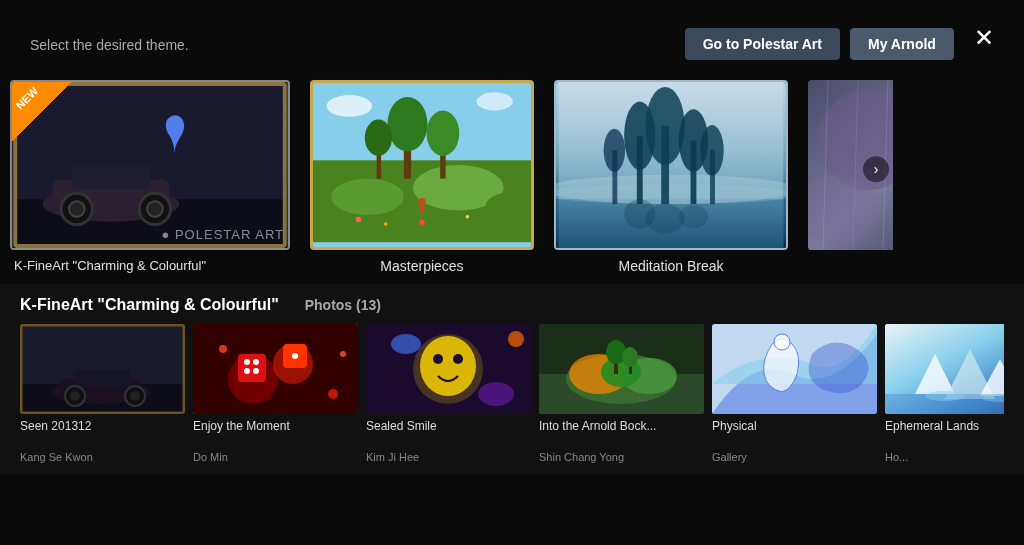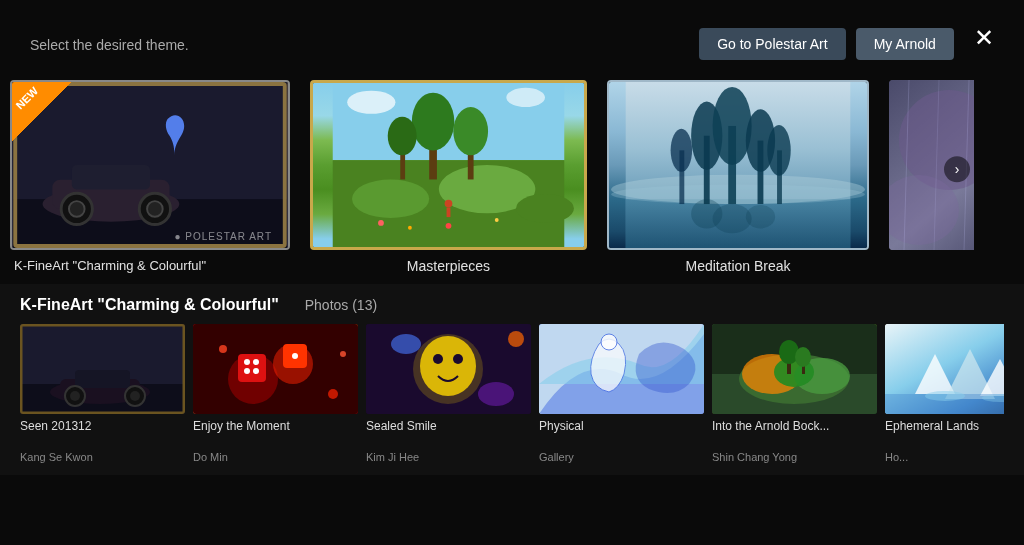--- a/index.html
+++ b/index.html
@@ -41,21 +41,21 @@
       align-items: center;
       margin-top: 8px;
     }
 
     .btn-polestar, .btn-mythemes {
       padding: 8px 18px;
       border-radius: 4px;
       border: none;
       cursor: pointer;
       font-size: 14px;
-      font-weight: 400;
+      font-weight: 700;
     }
 
     .btn-polestar {
       background: #3a4a5a;
       color: #fff;
     }
 
     .btn-mythemes {
       background: #4a5a6a;
       color: #fff;
@@ -82,25 +82,25 @@
       position: relative;
       cursor: pointer;
       flex-shrink: 0;
     }
 
     .theme-card-first {
       width: 280px;
     }
 
     .theme-card-middle {
-      width: 277px;
+      width: 224px;
     }
 
     .theme-card-last {
-      width: 262px;
+      width: 234px;
     }
 
     .theme-image {
       width: 100%;
       height: 170px;
       border-radius: 4px;
       overflow: hidden;
       position: relative;
     }
 
@@ -182,21 +182,21 @@
       color: #fff;
       margin-bottom: 10px;
       display: flex;
       align-items: center;
       gap: 10px;
     }
 
     .photos-count {
       font-size: 14px;
       color: #aaa;
-      font-weight: normal;
+      font-weight: bold;
       padding-left: 16px;
     }
 
     .thumbnails-row {
       display: flex;
       gap: 8px;
       overflow: hidden;
     }
 
     .thumb-item {
@@ -252,22 +252,22 @@
     }
 
     .img-ephemeral {
       background: linear-gradient(135deg, #ffffff 0%, #87ceeb 30%, #b0e0e8 50%, #4169e1 70%, #1a3a6a 100%);
       width: 100%; height: 100%;
     }
 
     .polestar-watermark {
       position: absolute;
       bottom: 6px;
-      right: 16px;
-      font-size: 10px;
+      right: 4px;
+      font-size: 13px;
       color: rgba(255,255,255,0.5);
       letter-spacing: 1px;
     }
 
     
     .img-masterpieces-wrap {
       background: linear-gradient(180deg, #87ceeb 0%, #98d8e8 20%, #7cba50 35%, #5a9e30 50%, #4a8e20 65%, #6aaa40 80%, #87ceeb 95%);
       width: 100%; height: 100%;
     }
   </style>
@@ -504,59 +504,59 @@
             <circle cx="150" cy="15" r="8" fill="#ff6600" opacity="0.7"></circle>
           </svg>
         </div>
       </div>
       <div class="thumb-title">Sealed Smile</div>
       <div class="thumb-artist">Kim Ji Hee</div>
     </div>
 
     <div class="thumb-item">
       <div class="thumb-image">
-        <div class="img-physical">
-          <svg width="100%" height="90" viewBox="0 0 165 90">
-            <rect width="165" height="90" fill="#c0d8f0"></rect>
-
-            <path d="M0 90 Q40 30 82 50 Q120 70 165 10 L165 90Z" fill="#4169e1" opacity="0.5"></path>
-            <path d="M0 60 Q50 20 100 40 Q130 55 165 0 L165 60Z" fill="#87ceeb" opacity="0.6"></path>
-
-            <path d="M60 20 Q70 10 80 20 Q90 30 85 50 Q80 65 70 68 Q55 65 52 50 Q50 35 60 20Z" fill="#ffffff" opacity="0.7" stroke="#4169e1" stroke-width="1"></path>
-            <circle cx="70" cy="18" r="8" fill="#ffffff" opacity="0.8" stroke="#4169e1" stroke-width="1"></circle>
-
-            <path d="M100 30 Q120 10 145 25 Q165 40 150 60 Q135 75 110 65 Q90 55 100 30Z" fill="#3355cc" opacity="0.4"></path>
-          </svg>
-        </div>
-      </div>
-      <div class="thumb-title">Physical</div>
-      <div class="thumb-artist">Gallery</div>
-    </div>
-
-    <div class="thumb-item">
-      <div class="thumb-image">
         <div class="img-arnoldbock">
           <svg width="100%" height="90" viewBox="0 0 165 90">
             <rect width="165" height="90" fill="#1a2e1a"></rect>
             <rect y="50" width="165" height="40" fill="#2a4a2a"></rect>
 
             <ellipse cx="82" cy="55" rx="55" ry="25" fill="#3a6a30"></ellipse>
             <ellipse cx="60" cy="50" rx="30" ry="20" fill="#ff8800" opacity="0.7"></ellipse>
             <ellipse cx="110" cy="52" rx="28" ry="18" fill="#4a9a40" opacity="0.8"></ellipse>
             <ellipse cx="82" cy="48" rx="20" ry="15" fill="#228b22" opacity="0.9"></ellipse>
 
             <rect x="75" y="30" width="4" height="20" fill="#3a2a10"></rect>
             <ellipse cx="77" cy="28" rx="10" ry="12" fill="#1a6a15"></ellipse>
             <rect x="90" y="35" width="3" height="15" fill="#3a2a10"></rect>
             <ellipse cx="91" cy="33" rx="8" ry="10" fill="#2a7a20"></ellipse>
           </svg>
         </div>
       </div>
       <div class="thumb-title">Into the Arnold Bock...</div>
       <div class="thumb-artist">Shin Chang Yong</div>
+    </div>
+
+    <div class="thumb-item">
+      <div class="thumb-image">
+        <div class="img-physical">
+          <svg width="100%" height="90" viewBox="0 0 165 90">
+            <rect width="165" height="90" fill="#c0d8f0"></rect>
+
+            <path d="M0 90 Q40 30 82 50 Q120 70 165 10 L165 90Z" fill="#4169e1" opacity="0.5"></path>
+            <path d="M0 60 Q50 20 100 40 Q130 55 165 0 L165 60Z" fill="#87ceeb" opacity="0.6"></path>
+
+            <path d="M60 20 Q70 10 80 20 Q90 30 85 50 Q80 65 70 68 Q55 65 52 50 Q50 35 60 20Z" fill="#ffffff" opacity="0.7" stroke="#4169e1" stroke-width="1"></path>
+            <circle cx="70" cy="18" r="8" fill="#ffffff" opacity="0.8" stroke="#4169e1" stroke-width="1"></circle>
+
+            <path d="M100 30 Q120 10 145 25 Q165 40 150 60 Q135 75 110 65 Q90 55 100 30Z" fill="#3355cc" opacity="0.4"></path>
+          </svg>
+        </div>
+      </div>
+      <div class="thumb-title">Physical</div>
+      <div class="thumb-artist">Gallery</div>
     </div>
 
     <div class="thumb-item">
       <div class="thumb-image">
         <div class="img-ephemeral">
           <svg width="100%" height="90" viewBox="0 0 165 90">
             <defs>
               <linearGradient id="ephGrad" x1="0" y1="0" x2="1" y2="1">
                 <stop offset="0%" stop-color="#e8f4f8"></stop>
                 <stop offset="40%" stop-color="#87ceeb"></stop>

